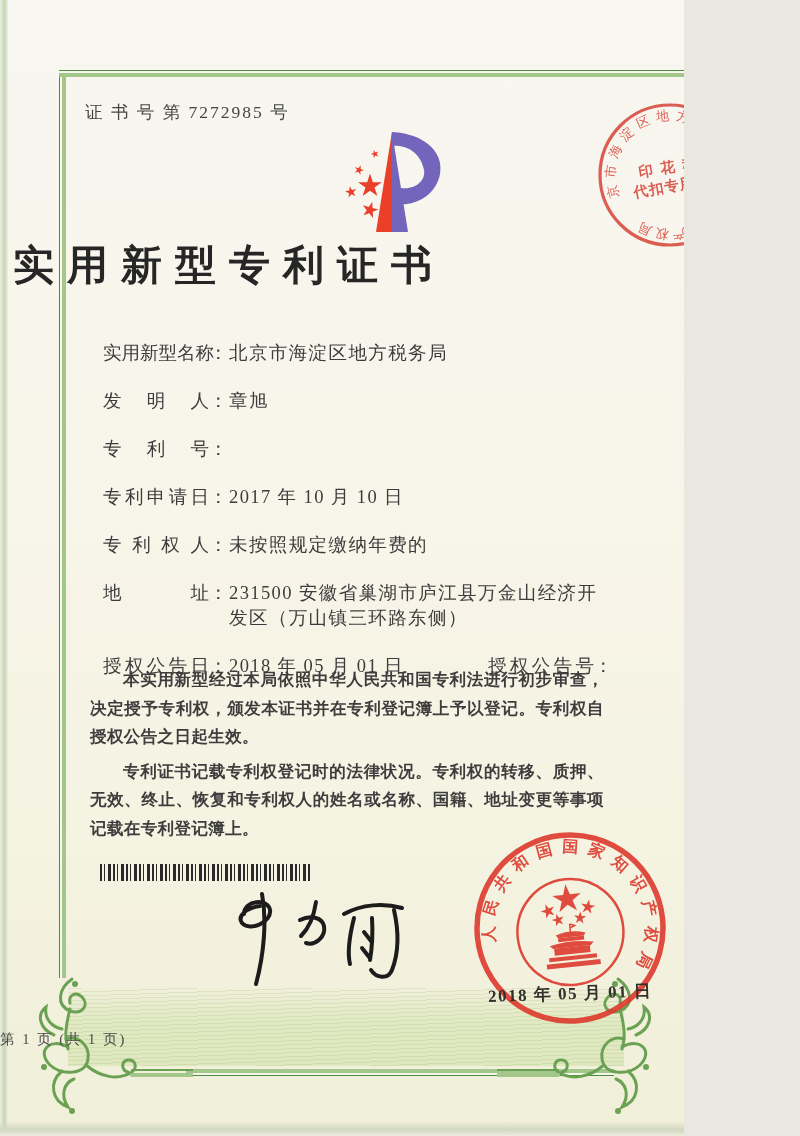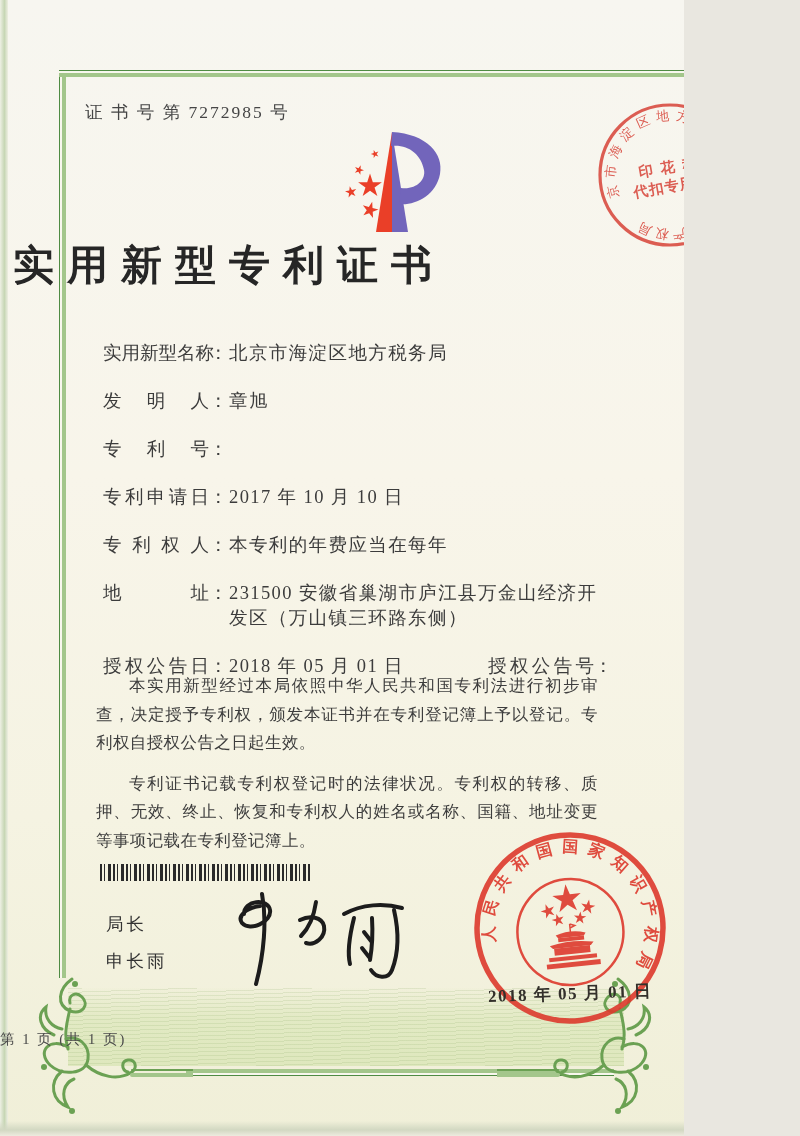--- a/index.html
+++ b/index.html
@@ -35,21 +35,21 @@
   .fields{position:absolute;left:103px;right:70px;top:341px;display:flex;flex-direction:column;gap:23px;
           font-size:18.5px;line-height:25px;color:#3c3c3c;}
   .field-row{display:flex;}
   .lbl{display:inline-flex;justify-content:space-between;width:106px;flex-shrink:0;}
   .colon{flex-shrink:0;width:20px;}
   .val{letter-spacing:1.4px;}
   .val-wrap{max-width:512px;}
   .row-split{display:flex;justify-content:space-between;}
   .paras{position:absolute;left:84px;right:74px;top:660px;font-size:16.5px;line-height:28.5px;
          text-align:justify;letter-spacing:.4px;color:#3d3d3d;}
-  .paras p{margin:12px;text-indent:2em;}
+  .paras p{margin:6px;text-indent:2em;font-weight:bold;}
   .barcode{position:absolute;left:100px;top:864px;width:212px;height:17px;
         background:repeating-linear-gradient(90deg,#2a2a2a 0 2px,rgba(0,0,0,0) 2px 4px,#2a2a2a 4px 5px,rgba(0,0,0,0) 5px 8px,#2a2a2a 8px 11px,rgba(0,0,0,0) 11px 13px);}
   .signer{position:absolute;left:106px;top:906px;font-size:17.5px;line-height:37px;letter-spacing:3px;color:#333;}
   .signature{position:absolute;left:212px;top:890px;width:200px;height:102px;}
   .seal{position:absolute;left:470px;top:828px;width:200px;height:200px;opacity:.9;}
   .seal-date{position:absolute;left:488px;top:982px;width:170px;font-size:17px;font-weight:bold;
          letter-spacing:1.5px;color:#33302b;transform:rotate(-2deg);z-index:5;}
   .footer{position:absolute;left:0;right:0;top:1030px;text-align:left;font-size:14.5px;letter-spacing:2px;color:#4a4a4a;}
 </style>
 </head>
@@ -184,21 +184,21 @@
         <span class="val">2017 年 10 月 10 日</span>
     </div>
     <div class="field-row">
       <span class="lbl">
           <span>专</span>
           <span>利</span>
           <span>权</span>
           <span>人</span>
         </span>
         <span class="colon">：</span>
-        <span class="val">本专利的年费应当在每年</span>
+        <span class="val">未按照规定缴纳年费的</span>
     </div>
     <div class="field-row">
       <span class="lbl">
           <span>地</span>
           <span>址</span>
         </span>
         <span class="colon">：</span>
         <span class="val val-wrap">231500  安徽省巢湖市庐江县万金山经济开发区（万山镇三环路东侧）</span>
     </div>
     <div class="row-split">
@@ -226,24 +226,20 @@
     </div>
   </div>
 
   <div class="paras">
     <p>本实用新型经过本局依照中华人民共和国专利法进行初步审查，决定授予专利权，颁发本证书并在专利登记簿上予以登记。专利权自授权公告之日起生效。</p>
     <p>专利证书记载专利权登记时的法律状况。专利权的转移、质押、无效、终止、恢复和专利权人的姓名或名称、国籍、地址变更等事项记载在专利登记簿上。</p>
   </div>
 
   <div class="barcode"></div>
 
-  <div class="signer">
-    <div>局长</div>
-    <div>申长雨</div>
-  </div>
 
   <svg class="signature" viewBox="0 0 200 102">
     <g fill="none" stroke="#1c1c1c" stroke-width="4" stroke-linecap="round">
       <path d="M32,24 C32,10 56,8 58,20 C60,32 38,42 30,33 C25,26 34,18 48,16"></path>
       <path d="M50,4 C55,30 52,64 44,94"></path>
       <path d="M104,12 C102,26 97,38 89,46"></path>
       <path d="M88,30 C98,25 110,27 112,36 C114,47 103,56 94,53"></path>
       <path d="M132,24 C150,14 172,13 190,18"></path>
       <path d="M142,28 C137,48 135,62 138,74"></path>
       <path d="M182,20 C187,42 187,62 180,80 C176,90 164,88 159,80"></path>

